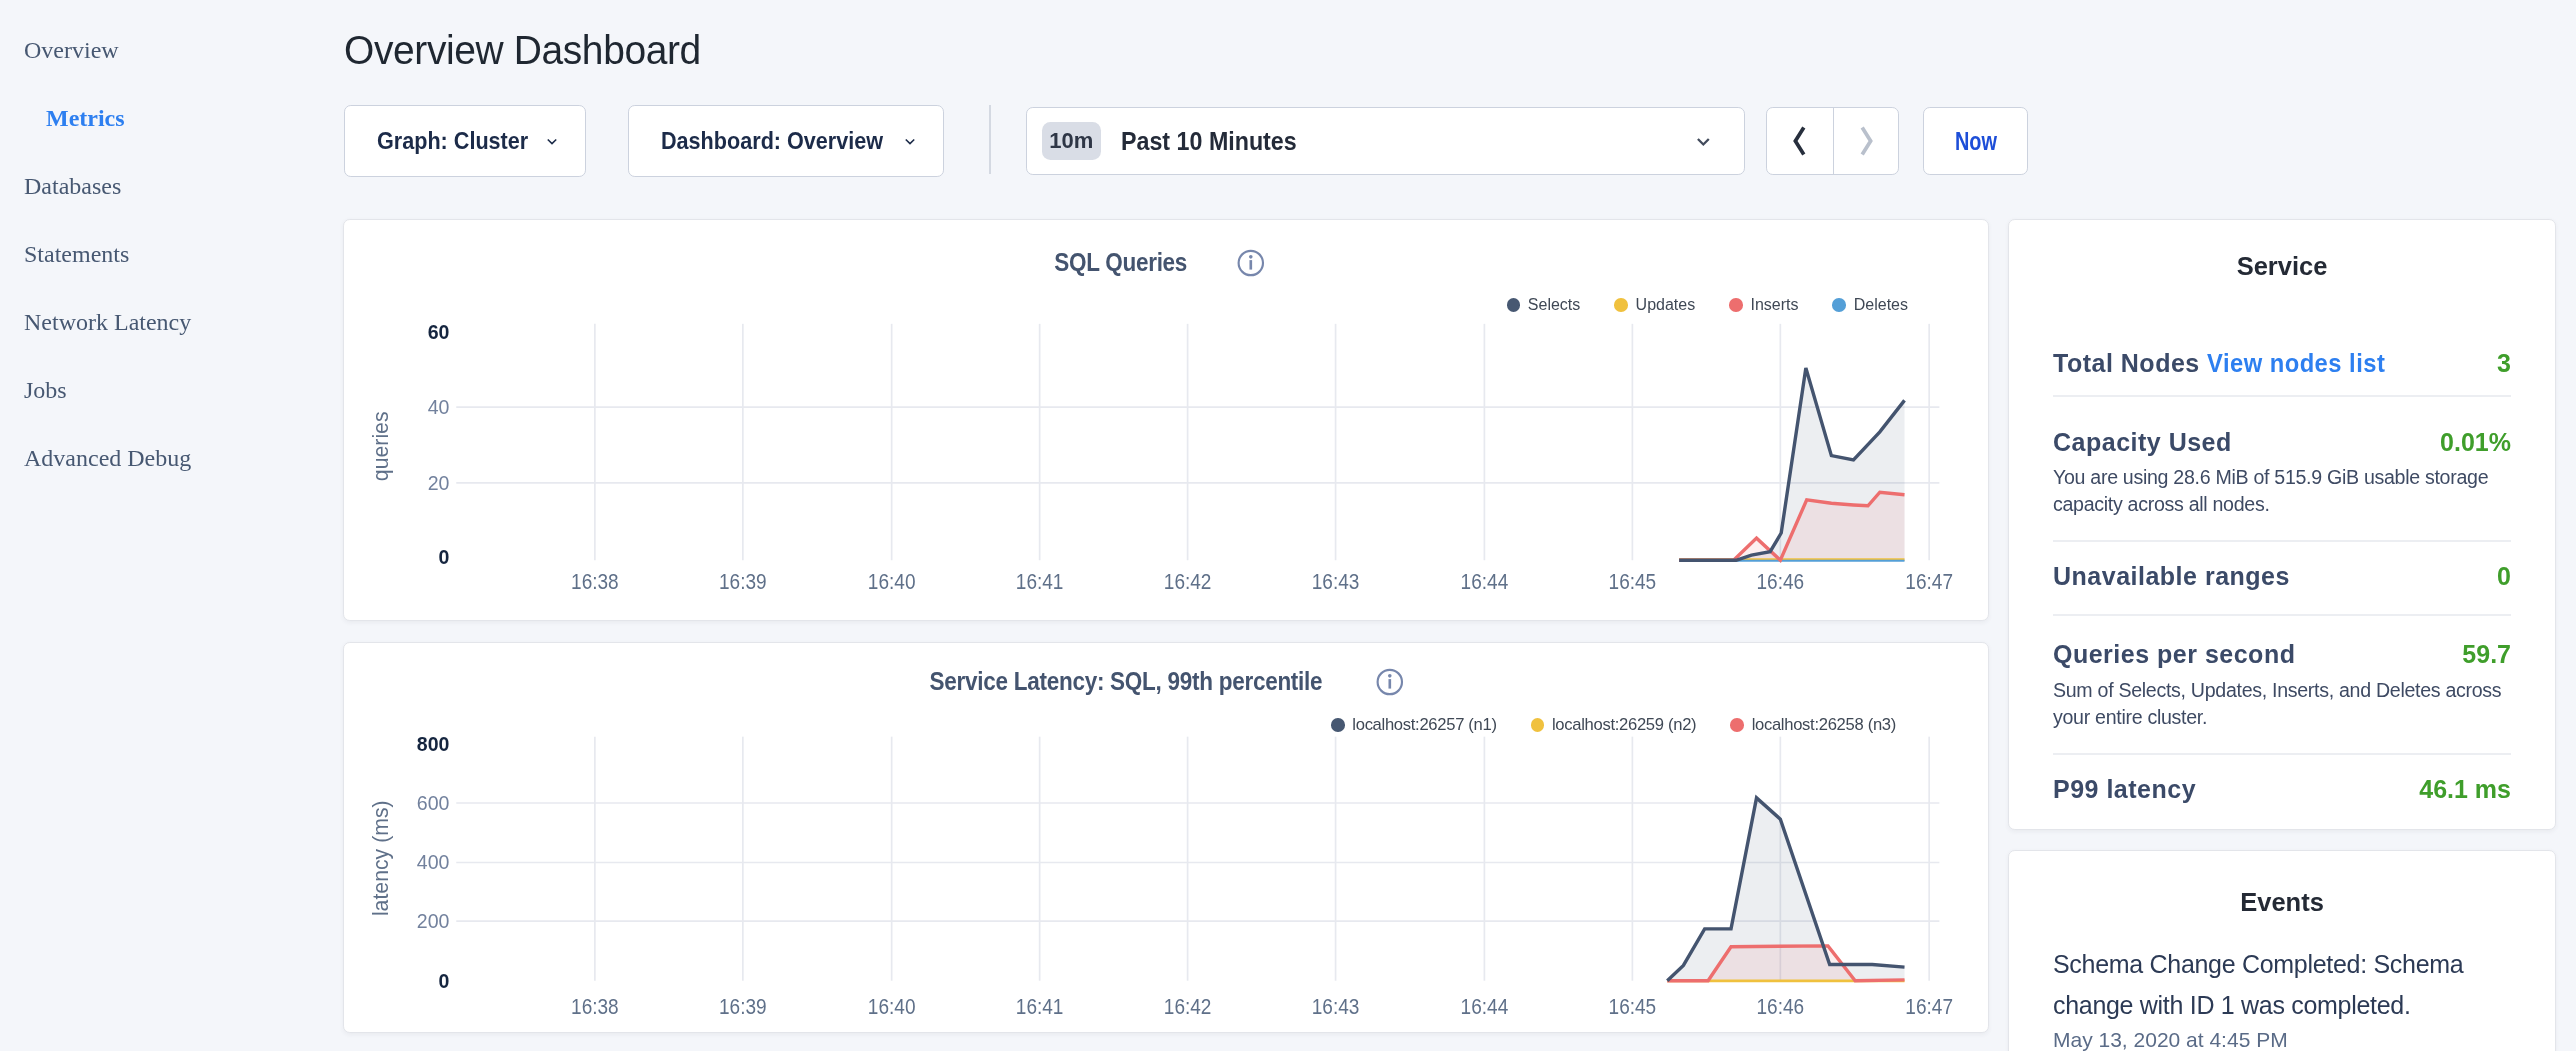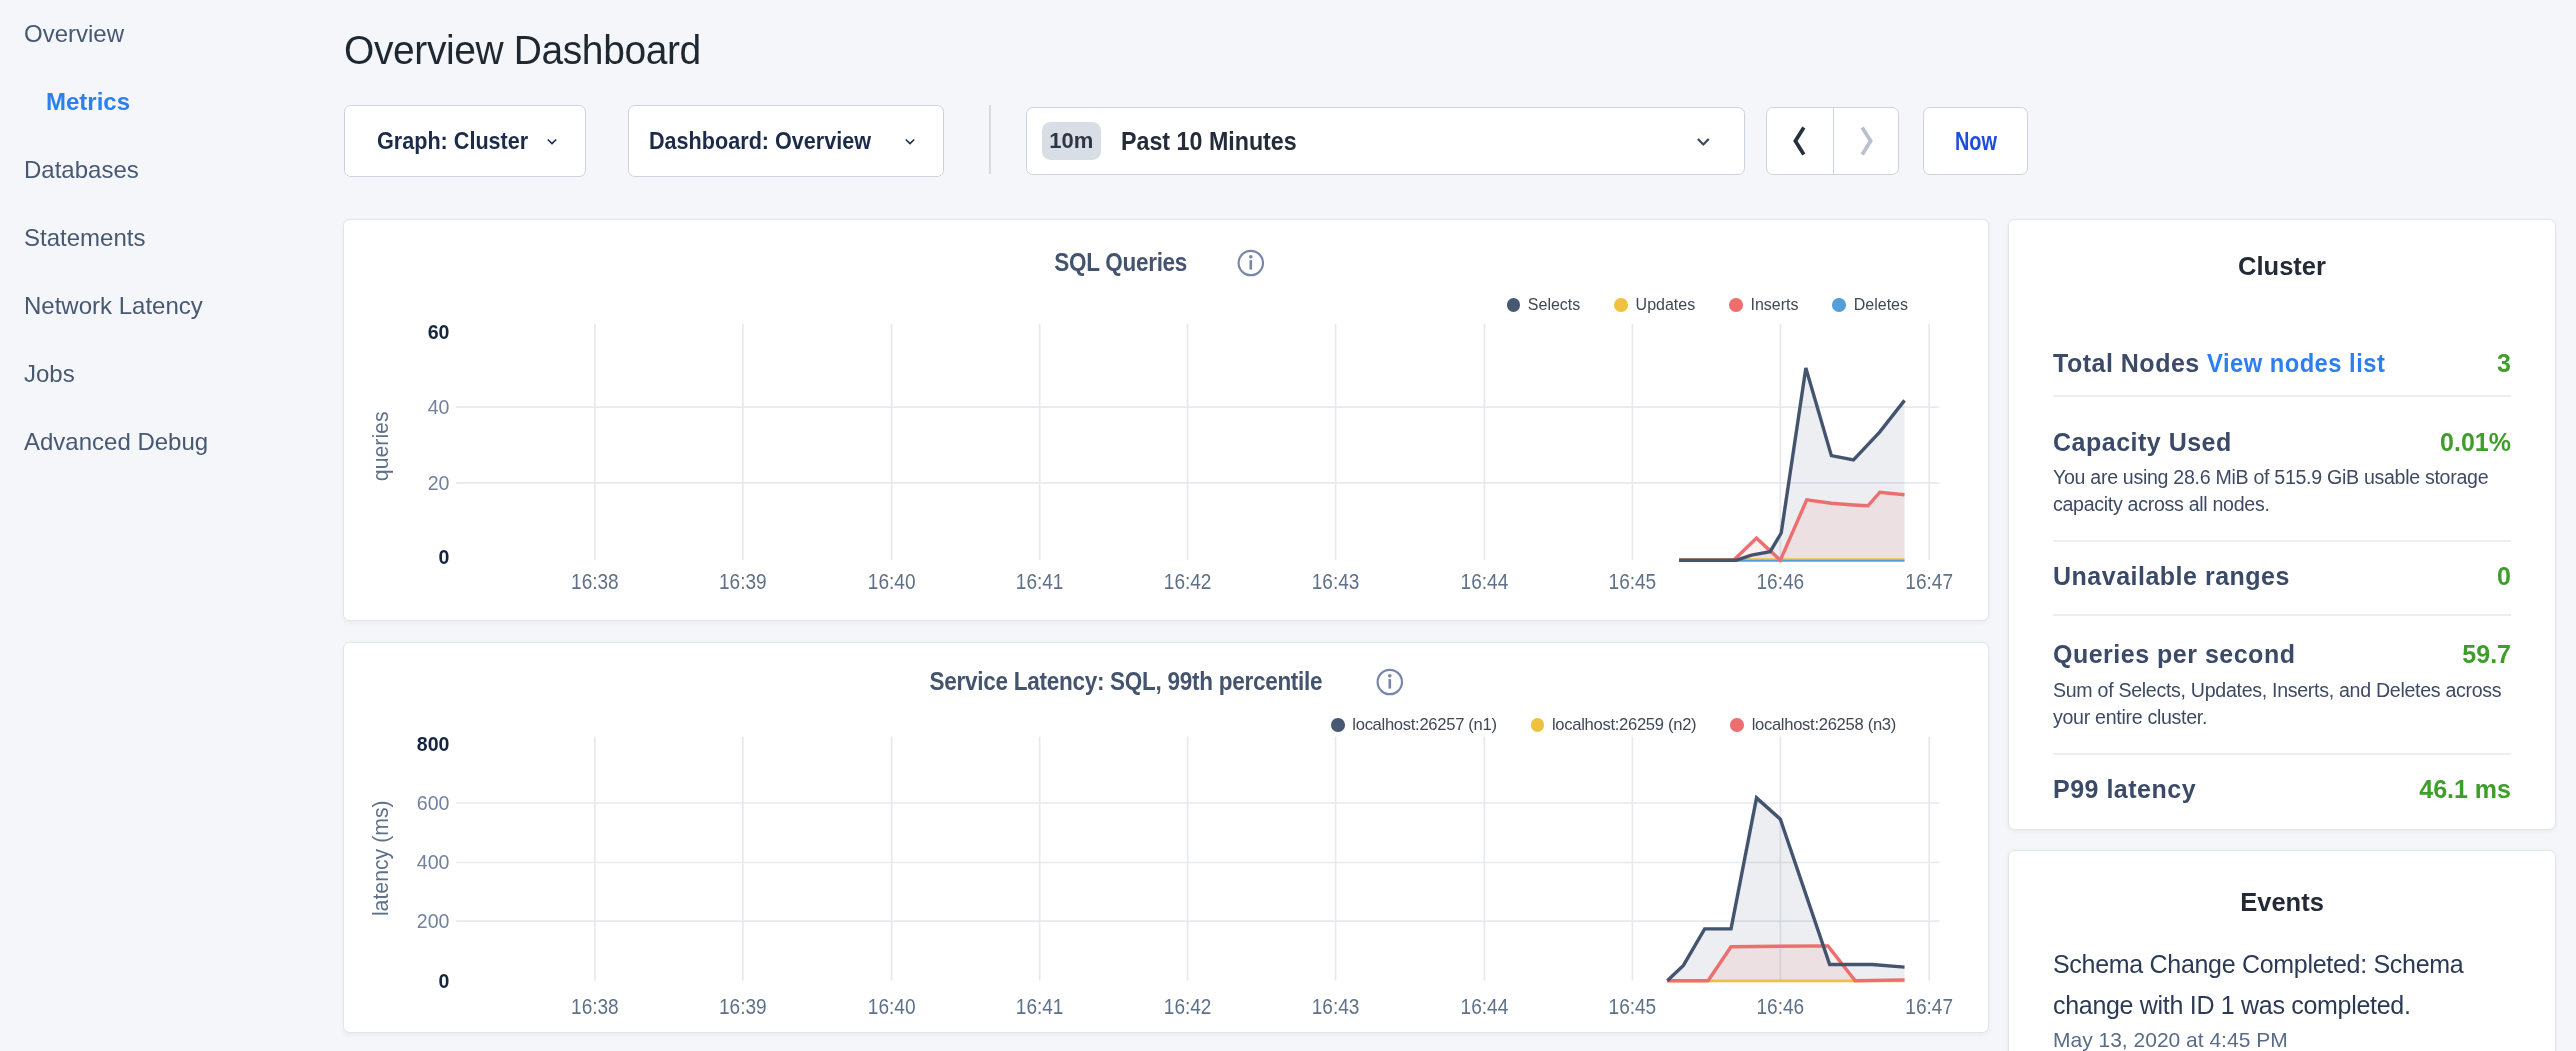--- a/index.html
+++ b/index.html
@@ -1,32 +1,32 @@
 <!DOCTYPE html>
 <html style="font-size:13.6px"><head>
 <meta charset="utf-8">
 <style>
 * { margin:0; padding:0; box-sizing:border-box; }
 html,body { width:2576px; height:1051px; background:#f4f6fa; font-family:"Liberation Sans", sans-serif; overflow:hidden; }
 #app { position:relative; width:2576px; height:1051px; }
 
 
-.nav { position:absolute; left:0; top:0; width:343px; }
+.nav { position:absolute; left:0; top:16px; width:343px;font-family:Liberation Serif, serif; }
 .nav a { display:block; height:68px; line-height:68px; padding-left:24px; font-size:24px; color:#475872; text-decoration:none; }
 .nav a.active { color:#2d7ff0; font-weight:bold;padding-left:46px; }
 
 
 h1.title { position:absolute; left:344px; top:27px; font-size:41px; font-weight:normal; color:#1f2731; letter-spacing:-0.4px; transform:scaleX(0.95); transform-origin:0 50%; white-space:nowrap; }
 
 
 .ctrl { position:absolute; background:#fff; border:1.7px solid #ccd2de; border-radius:6.8px; }
 .dd { height:72px; top:105px; display:flex; align-items:center; }
 .dd .lbl { font-size:24px; font-weight:bold; color:#1c2b49; white-space:nowrap; transform:scaleX(0.9); transform-origin:0 50%; }
 #dd1 { left:344px; width:242px; padding-left:32px; }
-#dd2 { left:628px; width:316px; padding-left:20px; }
+#dd2 { left:628px; width:316px; padding-left:32px; }
 .dd .chev { position:absolute; right:25.5px; width:16px; height:14.5px; }
 .vdiv { position:absolute; left:989px; top:105px; width:1.7px; height:69px; background:#d4d9e2; }
 #timebox { left:1026px; top:107px; width:719px; height:68px; display:flex; align-items:center; }
 .badge { margin-left:14.5px; background:#d9dde6; border-radius:8.5px; padding:6px 7.7px; font-size:22px; font-weight:bold; color:#2e3646; }
 #timebox .lbl { margin-left:20.4px; font-size:25px; font-weight:bold; color:#242b39; transform:scaleX(0.93); transform-origin:0 50%; }
 #pager { left:1766px; top:107px; width:133px; height:68px; display:flex; }
 #pager .half { width:50%; display:flex; align-items:center; justify-content:center; }
 #pager .half + .half { border-left:1.7px solid #ccd2de; }
 #nowbtn { left:1923px; top:107px; width:105px; height:68px; display:flex; align-items:center; justify-content:center; font-size:25.5px; font-weight:bold; color:#1d4ed8; } #nowbtn span { transform:scaleX(0.78); }
 .chev { width:18.7px; height:18.7px; }
@@ -233,21 +233,21 @@
         <text textLength="56" lengthAdjust="spacingAndGlyphs" x="1341" y="436">16:44</text>
           <text textLength="56" lengthAdjust="spacingAndGlyphs" x="1515" y="436">16:45</text>
         <text textLength="56" lengthAdjust="spacingAndGlyphs" x="1689" y="436">16:46</text>
           <text textLength="56" lengthAdjust="spacingAndGlyphs" x="1864" y="436">16:47</text>
       </g>
       <text x="52" y="253" font-size="25" fill="#5f7089" text-anchor="middle" transform="rotate(-90 52 253)">latency (ms)</text>
     </svg>
   </div>
 
   <div class="card" id="summary">
-    <div class="sumtitle">Cluster</div>
+    <div class="sumtitle">Service</div>
     <div class="srow" style="margin-top:68px;">
       <div class="shead">
           <span class="k">Total Nodes&nbsp;<span class="link">View nodes list</span></span>
           <span class="v">3</span>
         </div>
     </div>
     <div class="sdiv" style="margin:17px 44px 31px;"></div>
     <div class="srow">
       <div class="shead">
           <span class="k">Capacity Used</span>

